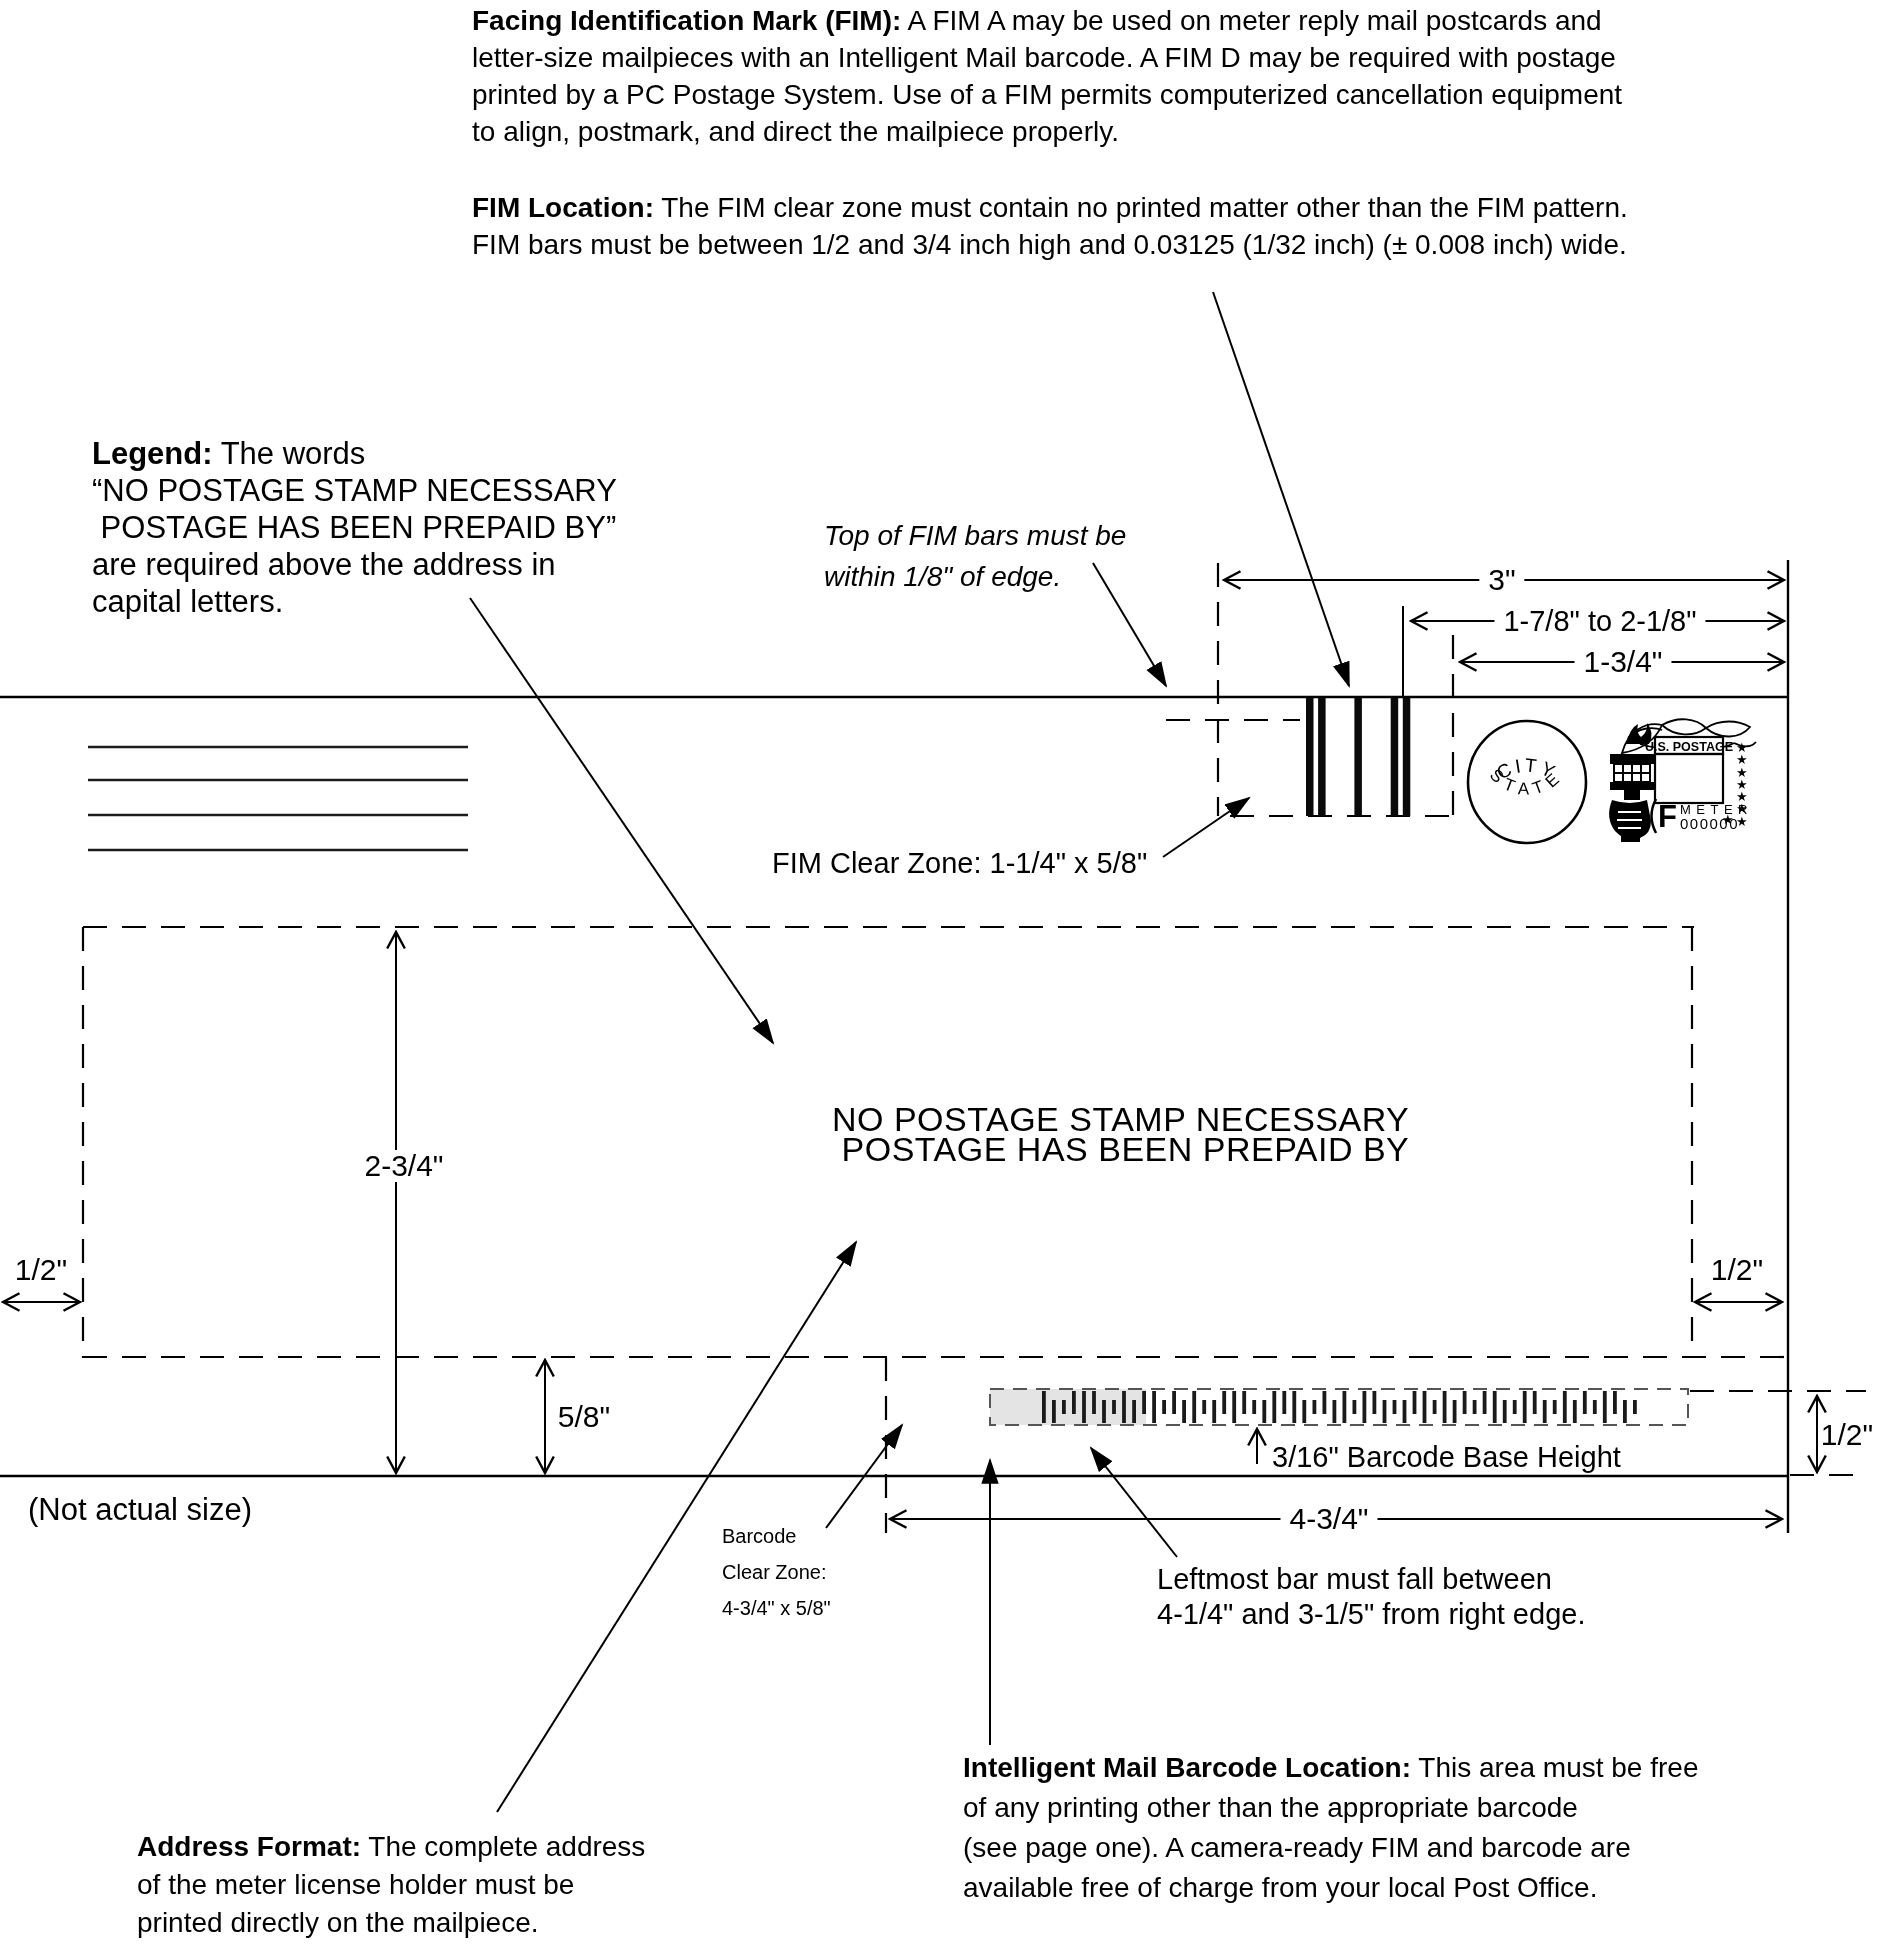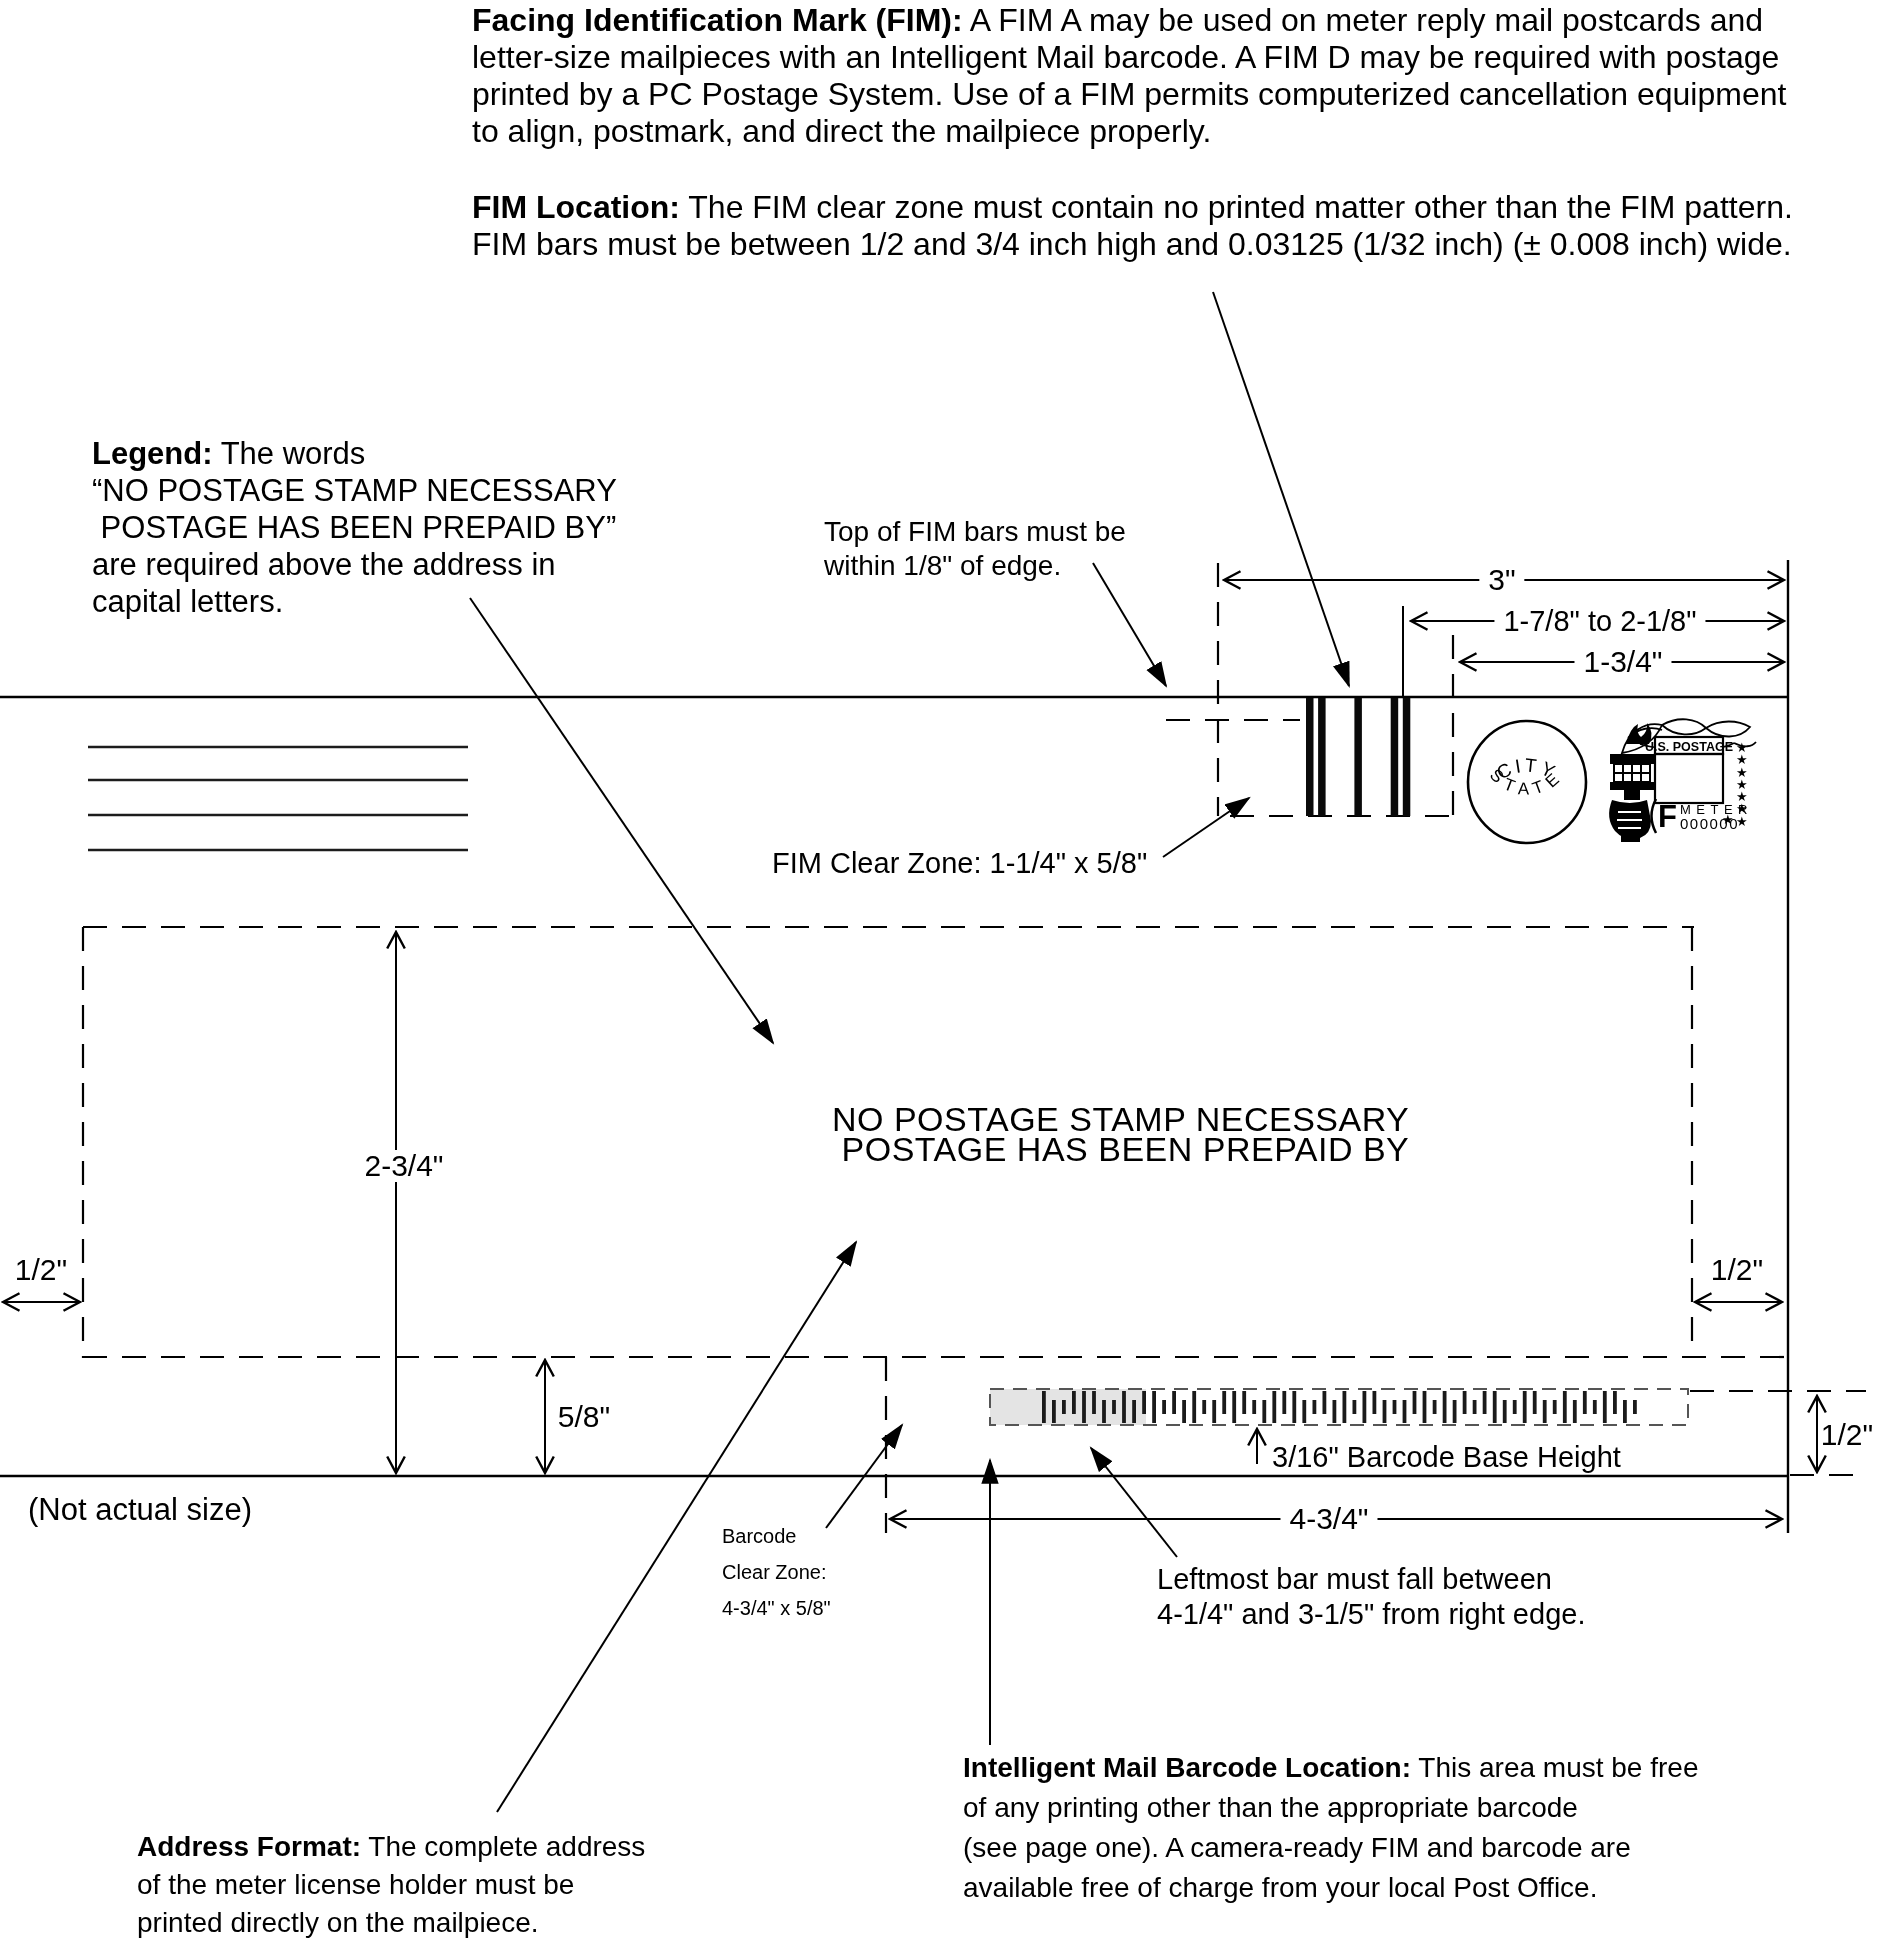--- a/index.html
+++ b/index.html
@@ -4,23 +4,23 @@
 <style>
   html,body{margin:0;padding:0;background:#ffffff;}
   .stage{position:relative;width:1880px;height:1955px;background:#fff;overflow:hidden;
          font-family:"Liberation Sans","DejaVu Sans",sans-serif;color:#000;}
   svg.linework{position:absolute;left:0;top:0;width:1880px;height:1955px;}
   .lbl{position:absolute;white-space:pre-line;}
   .pre{white-space:pre-line;}
   .b{font-weight:bold;}
   .ctr{transform:translate(-50%,-50%);}
   .dim{font-size:30px;background:#fff;padding:0 9px;line-height:32px;}
-  .para{font-size:32px;line-height:37px;}
+  .para{font-size:28px;line-height:37px;}
   .legendp{font-size:31px;line-height:37px;margin-top:32px;}
-  .small{font-size:28px;line-height:34px;}
+  .small{font-size:28px;line-height:41px;font-style:italic;}
   .call29{font-size:20px;line-height:36px;}
   .bottompara{font-size:28px;line-height:40px;}
   .envlegend{font-size:34px;line-height:30px;letter-spacing:0.5px;}
   .envaddr{font-size:34px;line-height:50px;letter-spacing:0.5px;}
   .stars{font-size:13px;line-height:12.3px;letter-spacing:0;}
 </style>
 </head>
 <body>
 
 <div class="stage">

